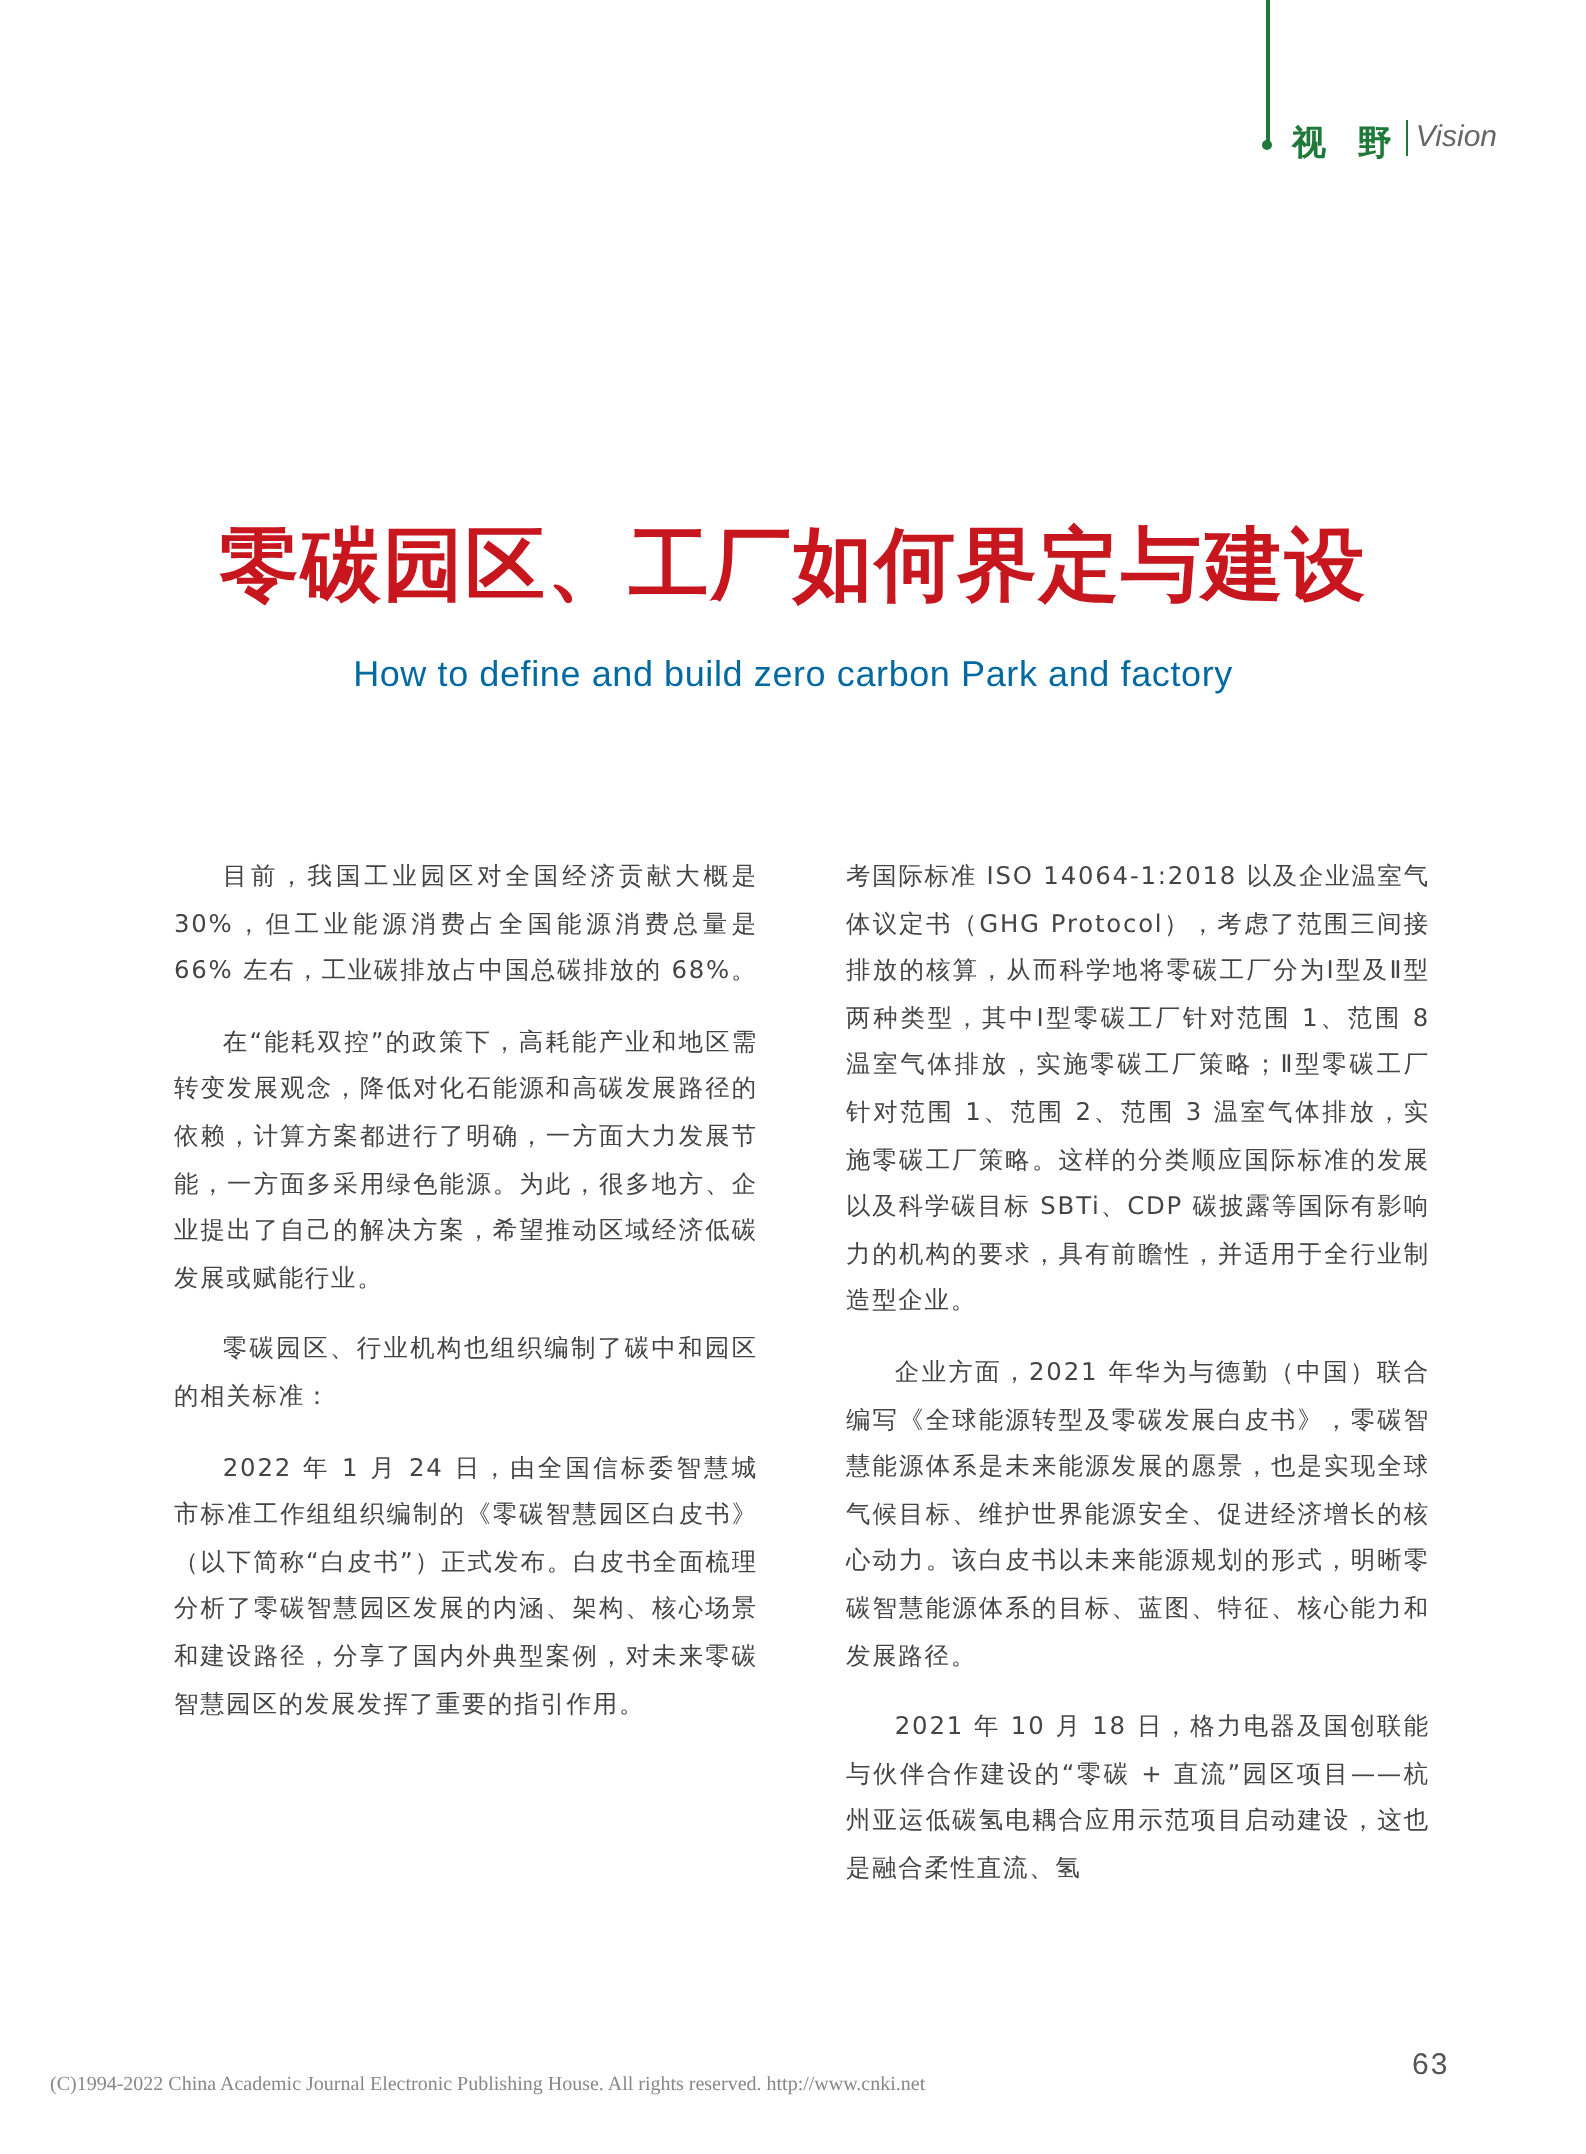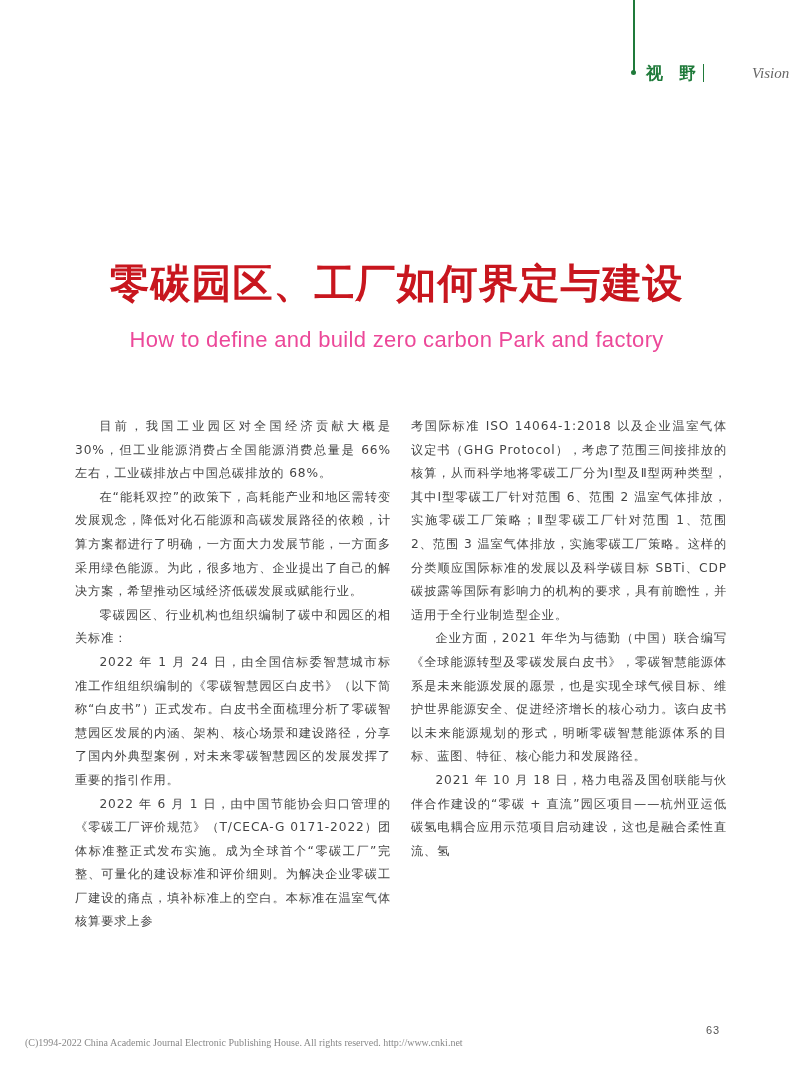--- a/index.html
+++ b/index.html
@@ -1,38 +1,38 @@
 <!DOCTYPE html>
 <html><head>
 <meta charset="utf-8">
 <style>
   html, body { margin: 0; padding: 0; background: #ffffff; }
   body { width: 793px; height: 1077px; position: relative; overflow: hidden;
          font-family: "DejaVu Sans", "Liberation Sans", sans-serif; color: #3a3a3a; }
   .rule { position: absolute; left: 633px; top: 0; width: 2px; height: 72px; background: #1f7a3a; }
   .rule-dot { position: absolute; left: 631px; top: 70px; width: 5px; height: 5px; border-radius: 50%; background: #1f7a3a; }
-  .section-header { position: absolute; left: 646px; top: 60px; display: flex; align-items: center; height: 26px; }
+  .section-header { position: absolute; left: 646px; top: 60px; display: flex; align-items: flex-start; height: 26px; }
   .section-cn { font-family: "DejaVu Serif", "Liberation Serif", serif; font-weight: bold; color: #1f7a3a;
                 font-size: 17px; letter-spacing: 5px; }
   .section-sep { width: 1px; height: 18px; background: #1f7a3a; margin: 0 4px 0 2px; }
-  .section-en { font-family: Liberation Serif, serif; font-style: italic; color: #666;
-                font-size: 15px; margin-left: 44px; }
+  .section-en { font-family: Liberation Sans, sans-serif; font-style: italic; color: #666;
+                font-size: 15px; }
   .title { position: absolute; left: 0; width: 793px; top: 258px; text-align: center;
            font-family: "DejaVu Sans", sans-serif; font-weight: bold; color: #c8161e;
            font-size: 40px; letter-spacing: 1px; line-height: 50px; }
   .subtitle { position: absolute; left: 0; width: 793px; top: 327px; text-align: center;
-              font-family: "Liberation Sans", sans-serif; color: #ec4899; font-size: 22px; letter-spacing: 0.3px; }
+              font-family: "Liberation Sans", sans-serif; color: #0369a1; font-size: 18px; letter-spacing: 0.3px; }
   .col { position: absolute; top: 415px; width: 316px; font-size: 12.2px; line-height: 23.6px;
          text-align: justify; letter-spacing: 0.9px; color: #444; }
   .col.left { left: 75px; }
   .col.right { left: 411px; }
-  .col p { margin: 0; text-indent: 2em; }
+  .col p { margin: 12px; text-indent: 2em; }
   .col p.noindent { text-indent: 0; }
   .page-number { position: absolute; left: 706px; top: 1024px; font-family: "Liberation Sans", sans-serif;
-                 font-size: 11px; color: #555; letter-spacing: 1px; }
+                 font-size: 15px; color: #555; letter-spacing: 1px; }
   .copyright { position: absolute; left: 25px; top: 1037px; font-family: "Liberation Serif", serif;
                font-size: 10px; color: #888; white-space: nowrap; }
 </style>
 </head>
 <body>
 
 <div class="rule"></div>
 <div class="rule-dot"></div>
 
 <div class="section-header">
@@ -42,23 +42,22 @@
 </div>
 
 <h1 class="title" style="margin:0;">零碳园区、工厂如何界定与建设</h1>
 <div class="subtitle">How to define and build zero carbon Park and factory</div>
 
 <div class="col left">
   <p>目前，我国工业园区对全国经济贡献大概是 30%，但工业能源消费占全国能源消费总量是 66% 左右，工业碳排放占中国总碳排放的 68%。</p>
   <p>在“能耗双控”的政策下，高耗能产业和地区需转变发展观念，降低对化石能源和高碳发展路径的依赖，计算方案都进行了明确，一方面大力发展节能，一方面多采用绿色能源。为此，很多地方、企业提出了自己的解决方案，希望推动区域经济低碳发展或赋能行业。</p>
   <p>零碳园区、行业机构也组织编制了碳中和园区的相关标准：</p>
   <p>2022 年 1 月 24 日，由全国信标委智慧城市标准工作组组织编制的《零碳智慧园区白皮书》（以下简称“白皮书”）正式发布。白皮书全面梳理分析了零碳智慧园区发展的内涵、架构、核心场景和建设路径，分享了国内外典型案例，对未来零碳智慧园区的发展发挥了重要的指引作用。</p>
-  <p>2022 年 6 月 1 日，由中国节能协会归口管理的《零碳工厂评价规范》（T/CECA-G 0171-2022）团体标准整正式发布实施。成为全球首个“零碳工厂”完整、可量化的建设标准和评价细则。为解决企业零碳工厂建设的痛点，填补标准上的空白。本标准在温室气体核算要求上参</p>
 </div>
 
 <div class="col right">
-  <p class="noindent">考国际标准 ISO 14064-1:2018 以及企业温室气体议定书（GHG Protocol），考虑了范围三间接排放的核算，从而科学地将零碳工厂分为Ⅰ型及Ⅱ型两种类型，其中Ⅰ型零碳工厂针对范围 6、范围 2 温室气体排放，实施零碳工厂策略；Ⅱ型零碳工厂针对范围 1、范围 2、范围 3 温室气体排放，实施零碳工厂策略。这样的分类顺应国际标准的发展以及科学碳目标 SBTi、CDP 碳披露等国际有影响力的机构的要求，具有前瞻性，并适用于全行业制造型企业。</p>
+  <p class="noindent">考国际标准 ISO 14064-1:2018 以及企业温室气体议定书（GHG Protocol），考虑了范围三间接排放的核算，从而科学地将零碳工厂分为Ⅰ型及Ⅱ型两种类型，其中Ⅰ型零碳工厂针对范围 1、范围 8 温室气体排放，实施零碳工厂策略；Ⅱ型零碳工厂针对范围 1、范围 2、范围 3 温室气体排放，实施零碳工厂策略。这样的分类顺应国际标准的发展以及科学碳目标 SBTi、CDP 碳披露等国际有影响力的机构的要求，具有前瞻性，并适用于全行业制造型企业。</p>
   <p>企业方面，2021 年华为与德勤（中国）联合编写《全球能源转型及零碳发展白皮书》，零碳智慧能源体系是未来能源发展的愿景，也是实现全球气候目标、维护世界能源安全、促进经济增长的核心动力。该白皮书以未来能源规划的形式，明晰零碳智慧能源体系的目标、蓝图、特征、核心能力和发展路径。</p>
   <p>2021 年 10 月 18 日，格力电器及国创联能与伙伴合作建设的“零碳 + 直流”园区项目——杭州亚运低碳氢电耦合应用示范项目启动建设，这也是融合柔性直流、氢</p>
 </div>
 
 <div class="page-number">63</div>
 <div class="copyright">(C)1994-2022 China Academic Journal Electronic Publishing House. All rights reserved.    http://www.cnki.net</div>
 
 </body></html>

